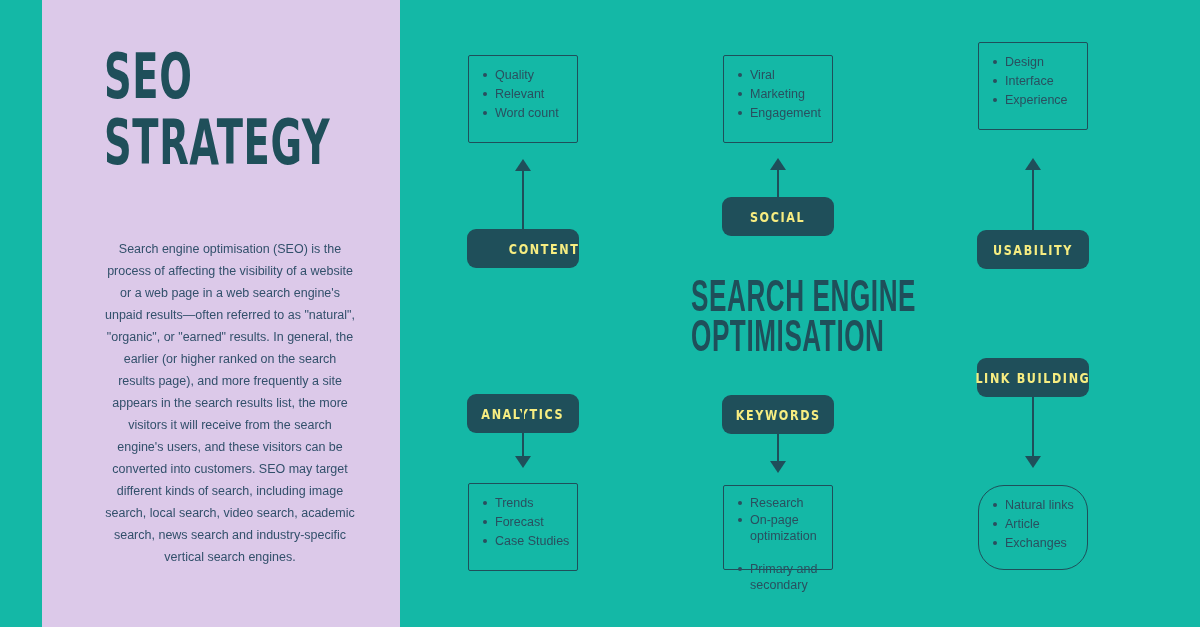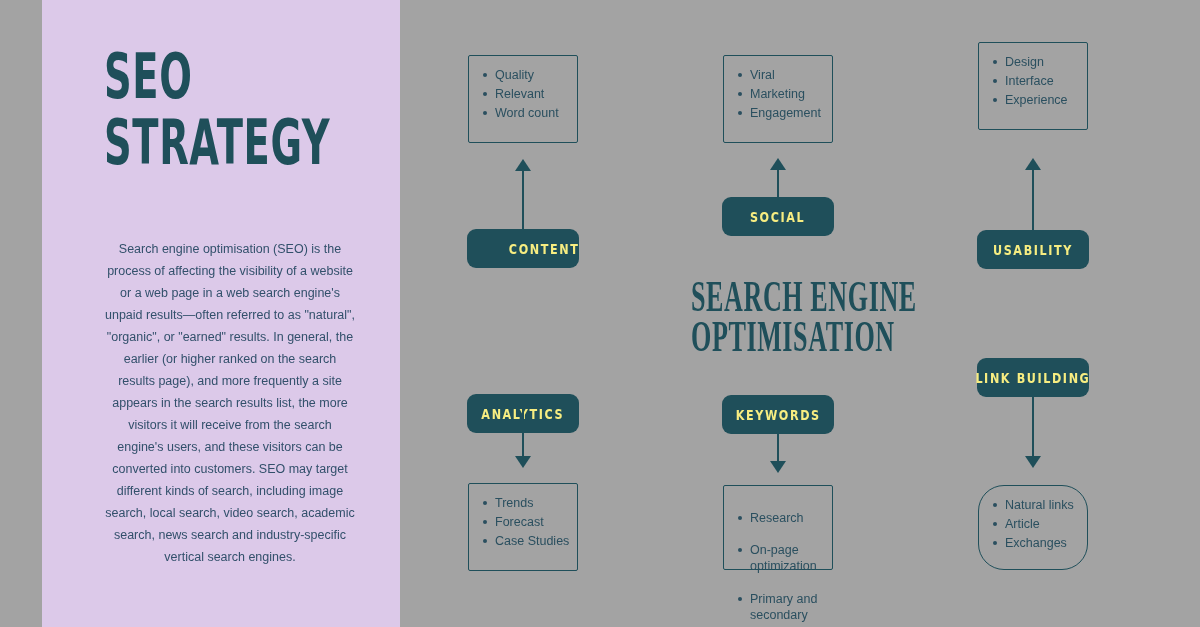--- a/index.html
+++ b/index.html
@@ -1,19 +1,19 @@
 <!DOCTYPE html>
 <html><head>
 <meta charset="utf-8">
 <style>
   * { margin:0; padding:0; box-sizing:border-box; }
   html,body { width:1200px; height:627px; }
   .page {
     position:relative; width:1200px; height:627px;
-    background:#a3a3a3; overflow:hidden;
+    background:#14b8a6; overflow:hidden;
     font-family:"Liberation Sans", sans-serif;
   }
   
   .left-panel {
     position:absolute; left:42px; top:0; width:358px; height:627px;
     background:#dcc9e9;
   }
   .page-title {
     position:absolute; left:62px; top:44px;
     color:#1f4f5a; font-family:"DejaVu Sans", sans-serif;
@@ -24,21 +24,21 @@
     letter-spacing:1px; white-space:nowrap;
   }
   .description {
     position:absolute; left:62px; top:238px; width:252px;
     color:#32506b; font-size:12.5px; line-height:22px;text-align:center;
   }
   
   .center-title {
     position:absolute; left:628px; top:276px; width:300px;
     text-align:center; color:#1f4f5a;
-    font-family:Liberation Serif, serif; font-weight:bold;
+    font-family:Liberation Sans, sans-serif; font-weight:bold;
     font-size:45px; line-height:40px;
   }
   .center-title .t-line {
     display:block; transform:scaleX(0.58); transform-origin:center top;
     white-space:nowrap; letter-spacing:1px;
   }
   .node-label {
     position:absolute; width:112px; height:39px;
     background:#1f4f5a; border-radius:9px;
     display:flex; align-items:center; justify-content:center;
@@ -192,21 +192,21 @@
 
     <div class="node-label" style="left:722px; top:395px;">
       <span class="label-text">KEYWORDS</span>
     </div>
     <div class="arrow" style="left:770px; top:434px;">
       <div class="shaft" style="height:27px;"></div>
       <div class="head-down"></div>
     </div>
     <div class="bullet-box" style="left:723px; top:485px; height:85px;">
       <ul>
-        <li style="margin:16px 0;">
+        <li style="margin:1px 0;">
             <span class="dot"></span>
             <span class="item-text">Research</span>
           </li>
         <li style="margin:1px 0;">
             <span class="dot"></span>
             <span class="item-text">On-page optimization</span>
           </li>
         <li style="margin:17px 0;">
             <span class="dot"></span>
             <span class="item-text">Primary and secondary</span>

